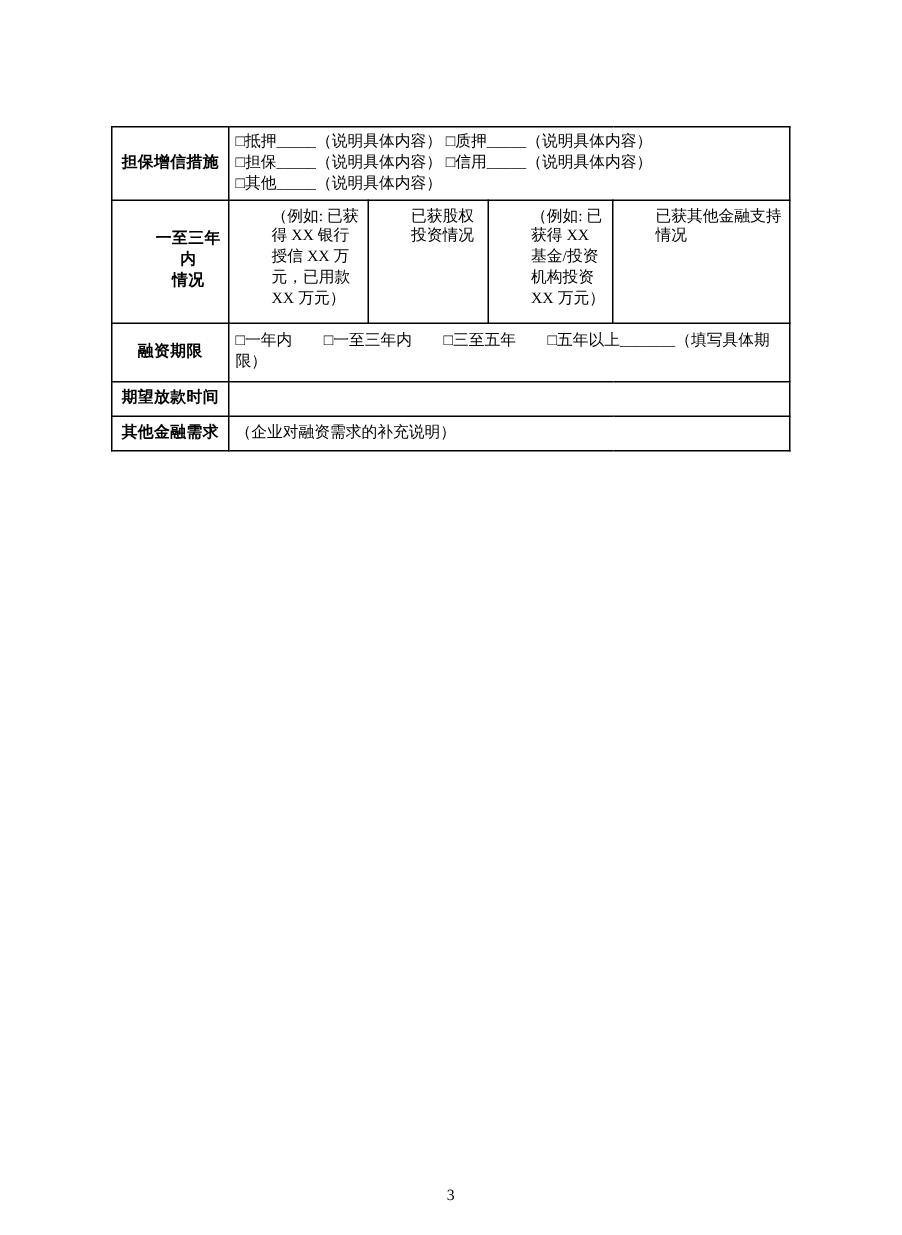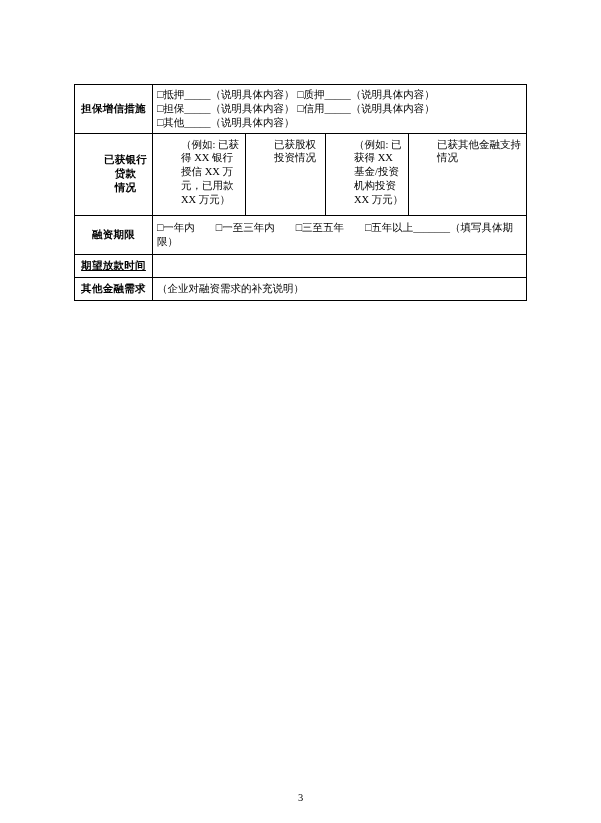--- a/index.html
+++ b/index.html
@@ -64,21 +64,20 @@
     padding-top: 4px;
   }
   .row-amount td {
     height: 30px;
   }
   .row-term td {
     height: 32px;
   }
   .row-time td {
     height: 16px;
-    text-decoration: underline;
   }
   .row-other td {
     height: 16px;
   }
   .small-note {
     font-size: 10.5px;
   }
   .page-number {
     position: absolute;
     left: 0;
@@ -108,21 +107,21 @@
       <td class="label-cell">担保增信措施</td>
       <td class="content-cell" colspan="4">
         <span class="cb-line">□抵押_____（说明具体内容）     □质押_____（说明具体内容）</span>
         <span class="cb-line">□担保_____（说明具体内容）     □信用_____（说明具体内容）</span>
         <span class="cb-line">□其他_____（说明具体内容）</span>
       </td>
     </tr>
 
     <tr class="row-bank">
       <td class="label-cell">
-        <div>已获银行贷款</div>
+        <div>一至三年内</div>
         <div>情况</div>
       </td>
       <td class="content-cell">（例如: 已获得 XX 银行授信 XX 万元，已用款 XX 万元）</td>
       <td class="content-cell">已获股权投资情况</td>
       <td class="content-cell">（例如: 已获得 XX 基金/投资机构投资 XX 万元）</td>
       <td class="content-cell">已获其他金融支持情况</td>
     </tr>
 
 
     <tr class="row-term">

